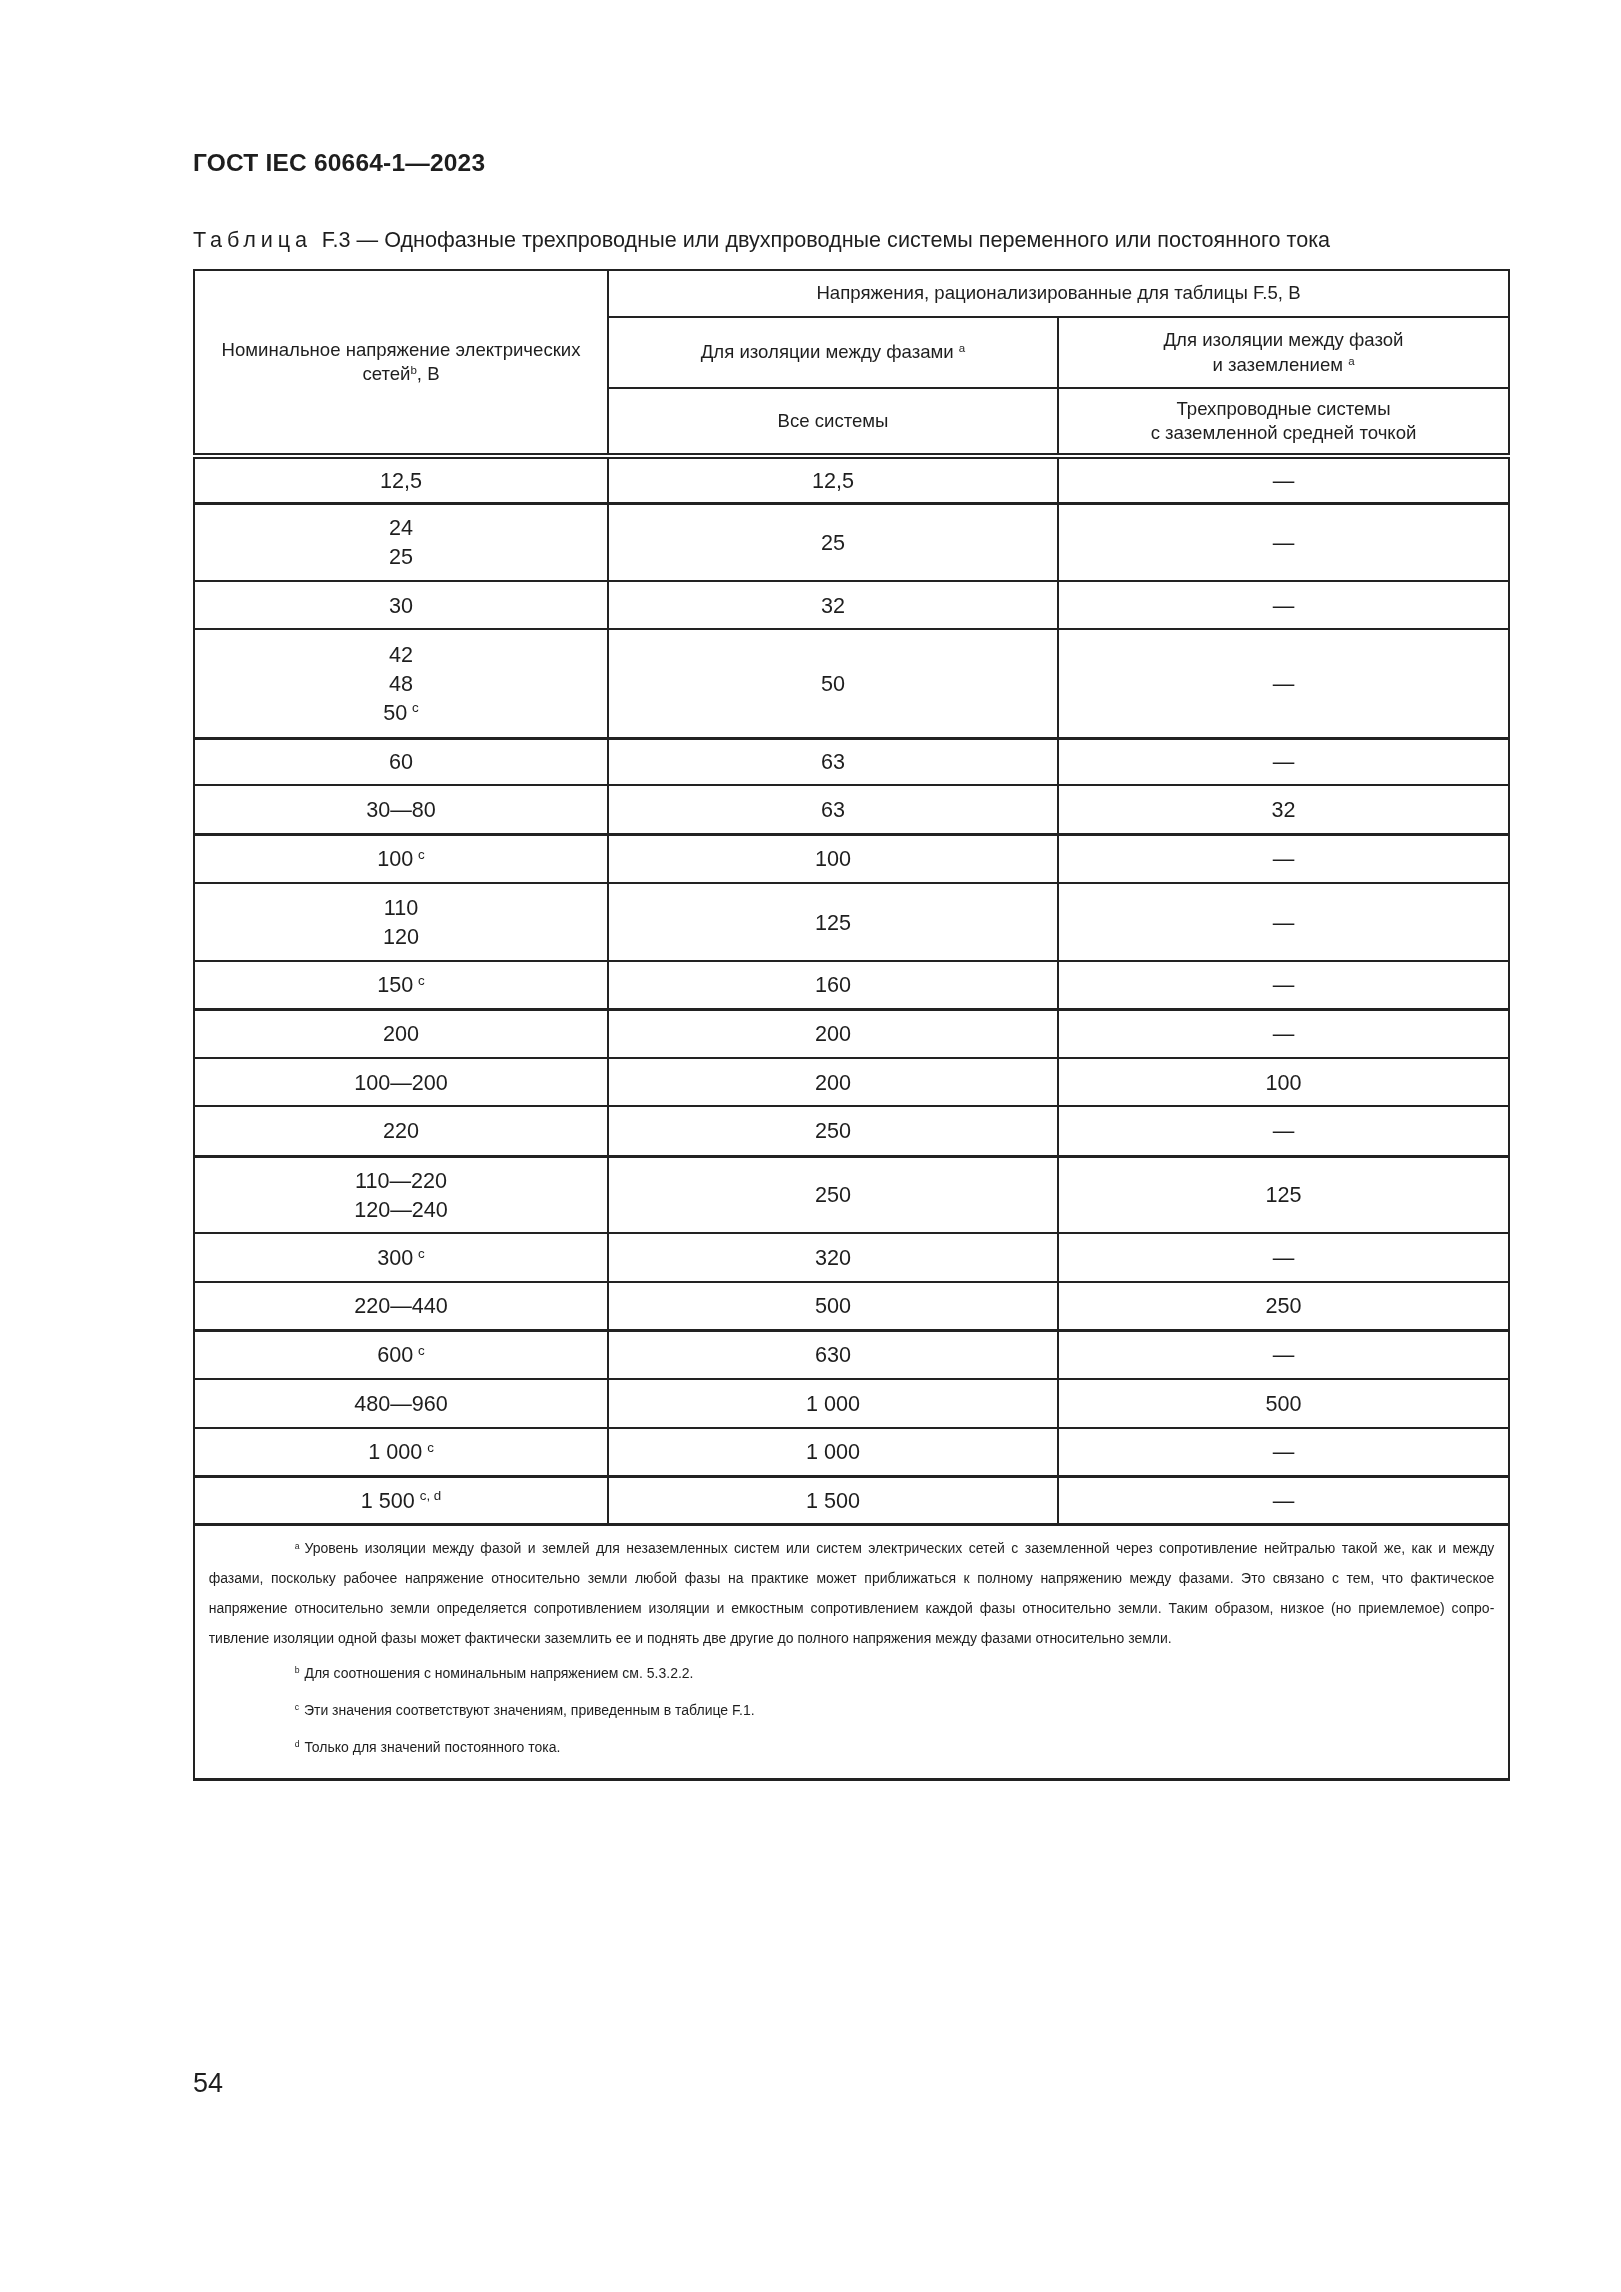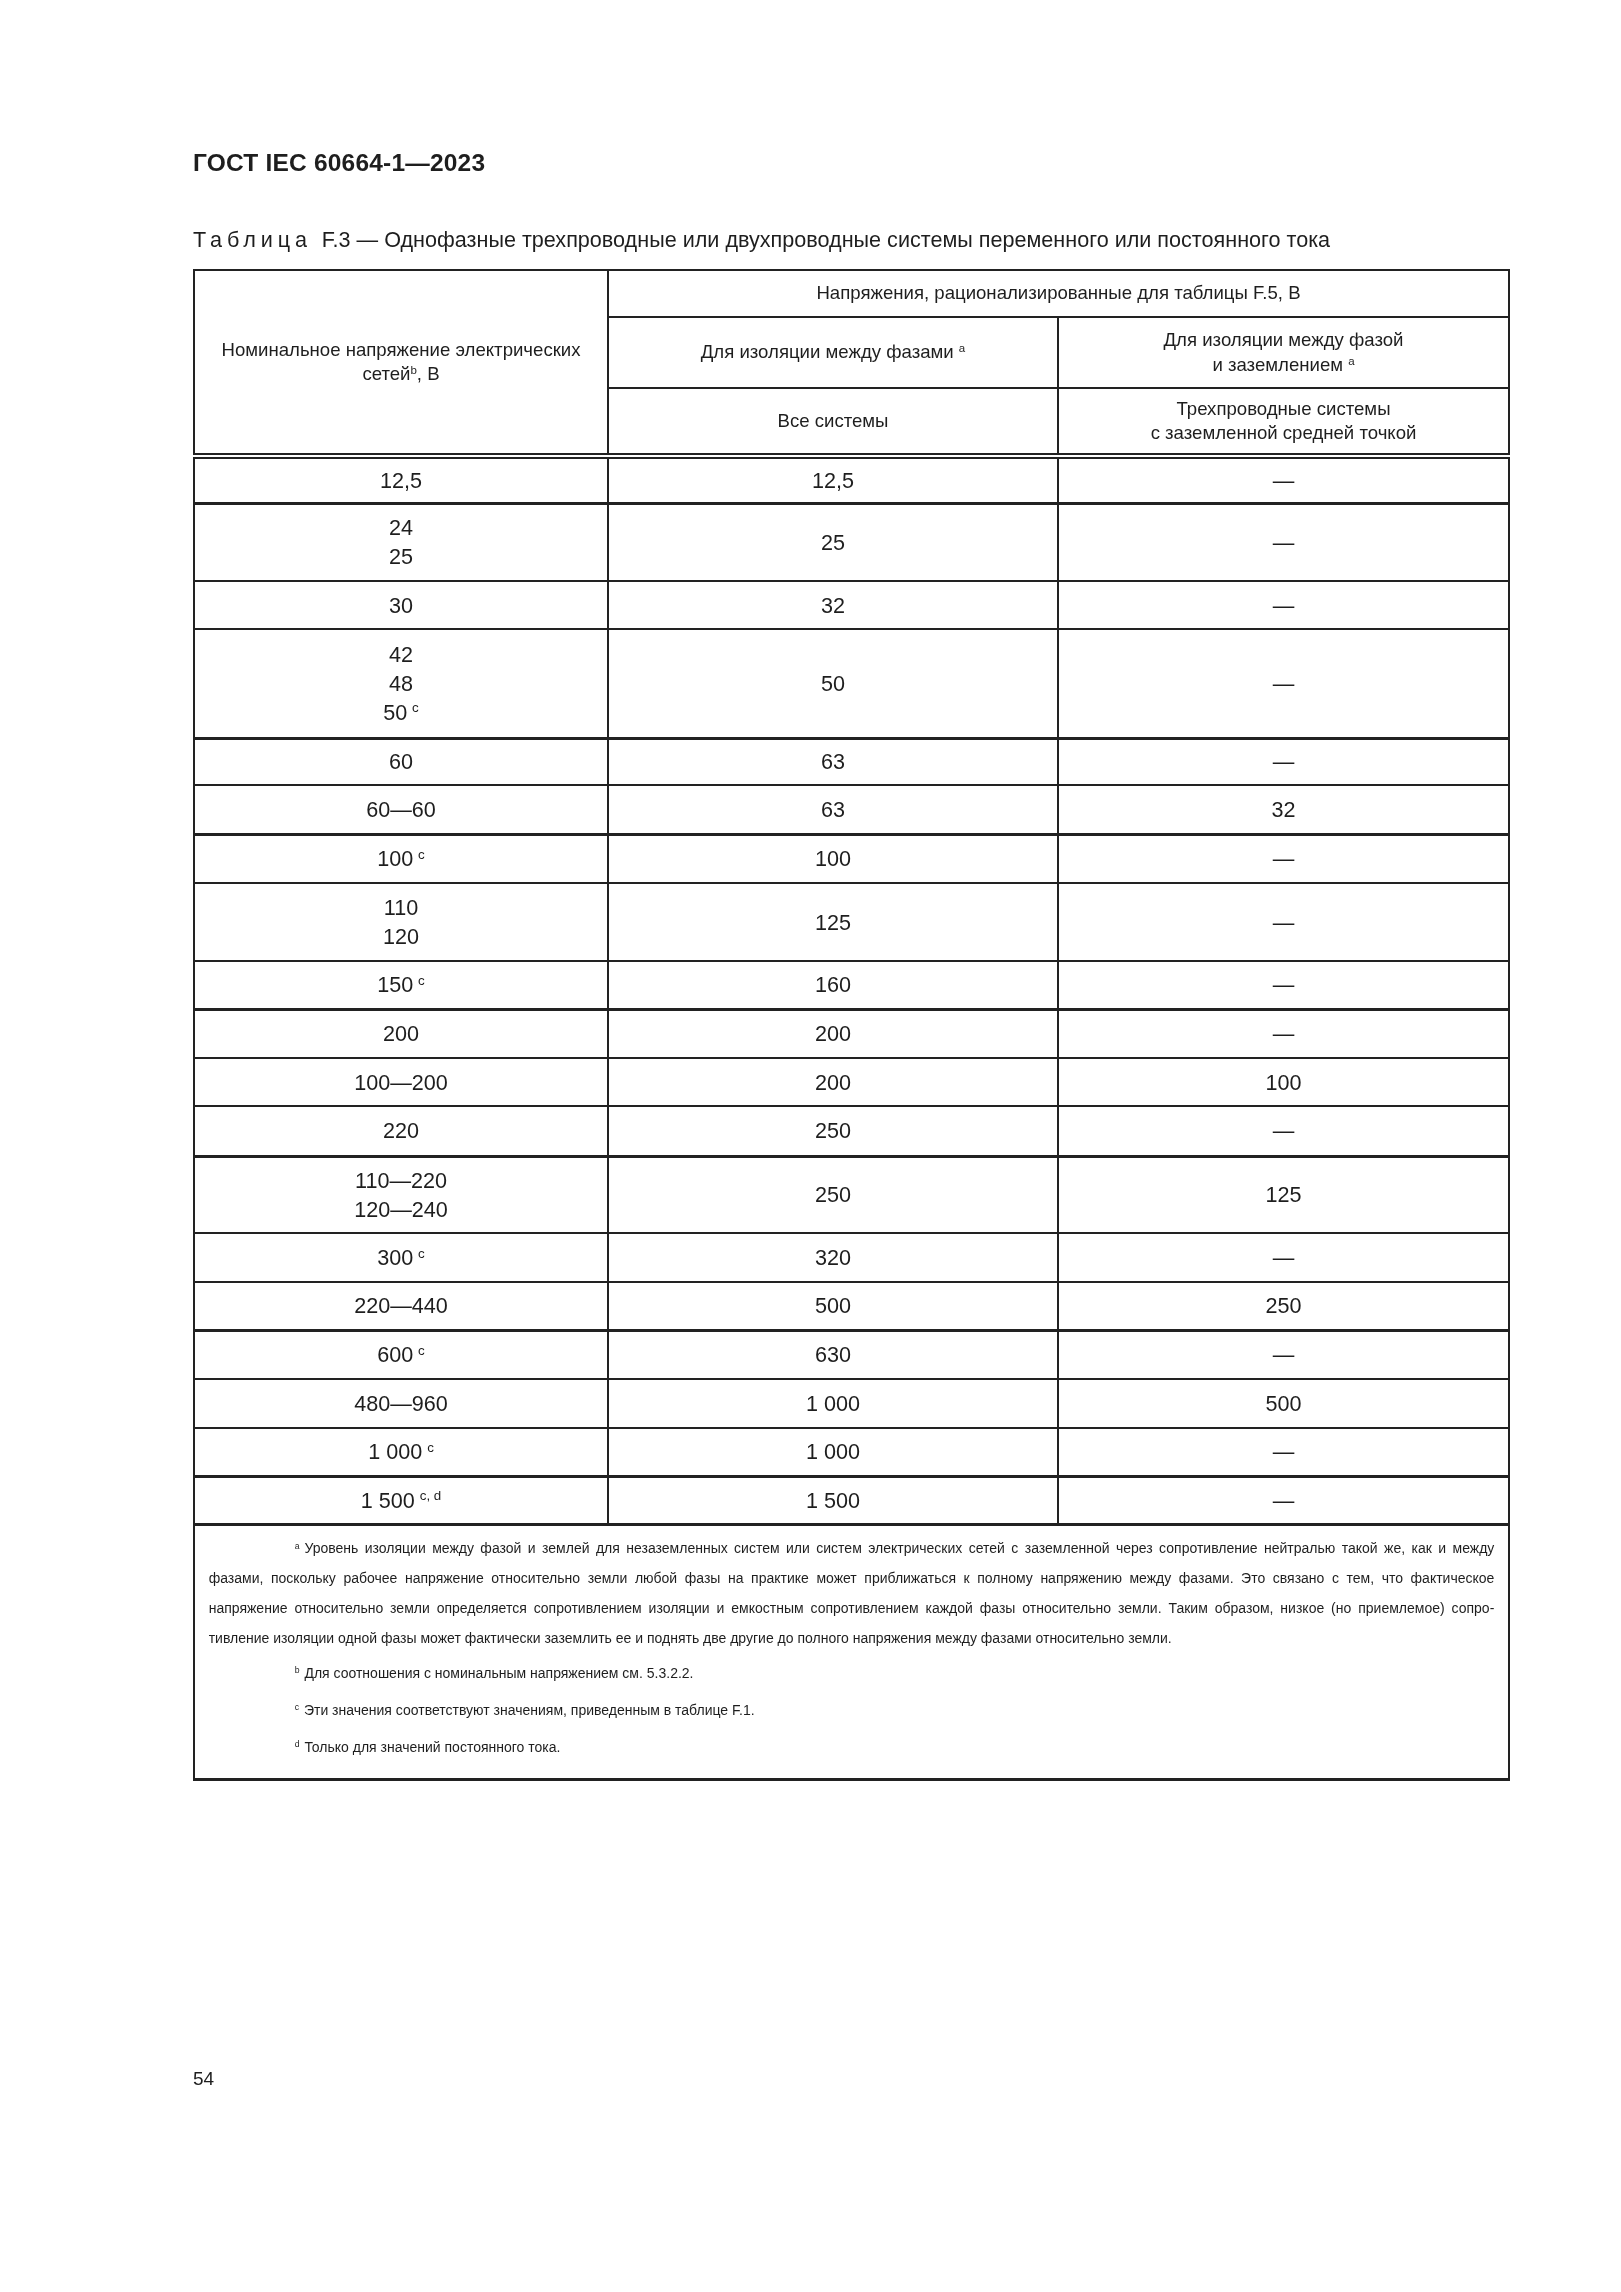--- a/index.html
+++ b/index.html
@@ -10,21 +10,21 @@
   .caption .lbl { letter-spacing: 4.9px; margin-right: 9.8px; }
   .tbl { position: absolute; left: 193px; top: 269px; width: 1314px; border-collapse: collapse; table-layout: fixed; font-size: 21.6px; }
   .tbl td { border: 2.5px solid #222; text-align: center; vertical-align: middle; padding: 0; line-height: 29px; }
   .tbl td.hdr { font-size: 18.6px; line-height: 24.5px; }
   .tbl tr.double-top td { border-top: 6.9px double #222; }
   .tbl tr.thick-top td { border-top: 3.9px solid #222; }
   .tbl td.notes { text-align: justify; vertical-align: top; padding: 7.8px 13.7px 13.7px 13.7px; font-size: 14px; line-height: 30px; }
   .tbl .note-p { margin: 0; text-indent: 86px; }
   .tbl .note-small { margin: 3.9px 0 0 0; text-indent: 86px; line-height: 33px; }
   sup { font-size: 0.62em; vertical-align: 0.55em; line-height: 0; }
-  .page-num { position: absolute; left: 193px; top: 2068px; font-size: 19px; }
+  .page-num { position: absolute; left: 193px; top: 2068px; font-size: 27px; }
 </style>
 </head>
 <body>
 
 <div class="doc-title">ГОСТ IEC 60664-1—2023</div>
 
 <div class="caption"><span class="lbl">Таблица</span><span>F.3 — Однофазные трехпроводные или двухпроводные системы переменного или постоянного тока</span></div>
 
 <table class="tbl">
   <colgroup>
@@ -66,21 +66,21 @@
         <td><span>42</span><br><span>48</span><br><span>50</span><sup style="margin-left: 4.9px;">c</sup></td>
         <td>50</td>
         <td>—</td>
       </tr>
       <tr class="thick-top" style="height: 47px; padding-left: 15px;">
         <td><span>60</span></td>
         <td>63</td>
         <td>—</td>
       </tr>
       <tr style="height: 49px;">
-        <td><span>60—60</span></td>
+        <td><span>30—80</span></td>
         <td>63</td>
         <td>32</td>
       </tr>
       <tr class="thick-top" style="height: 49px; border-radius: 19px;">
         <td><span>100</span><sup style="margin-left: 4.9px;">c</sup></td>
         <td>100</td>
         <td>—</td>
       </tr>
       <tr style="height: 78px;">
         <td><span>110</span><br><span>120</span></td>

